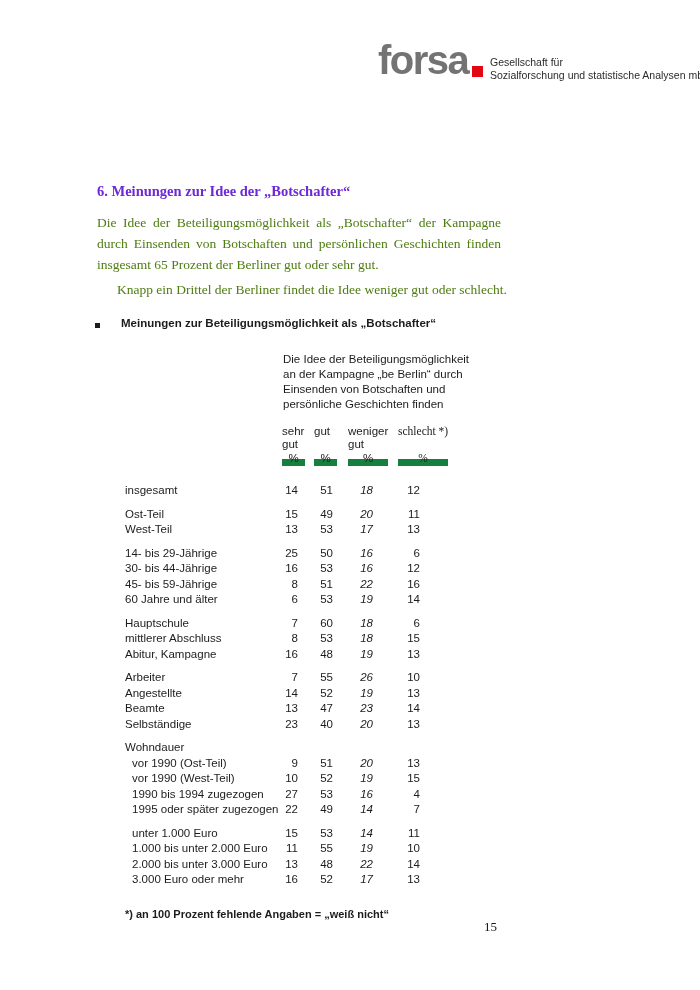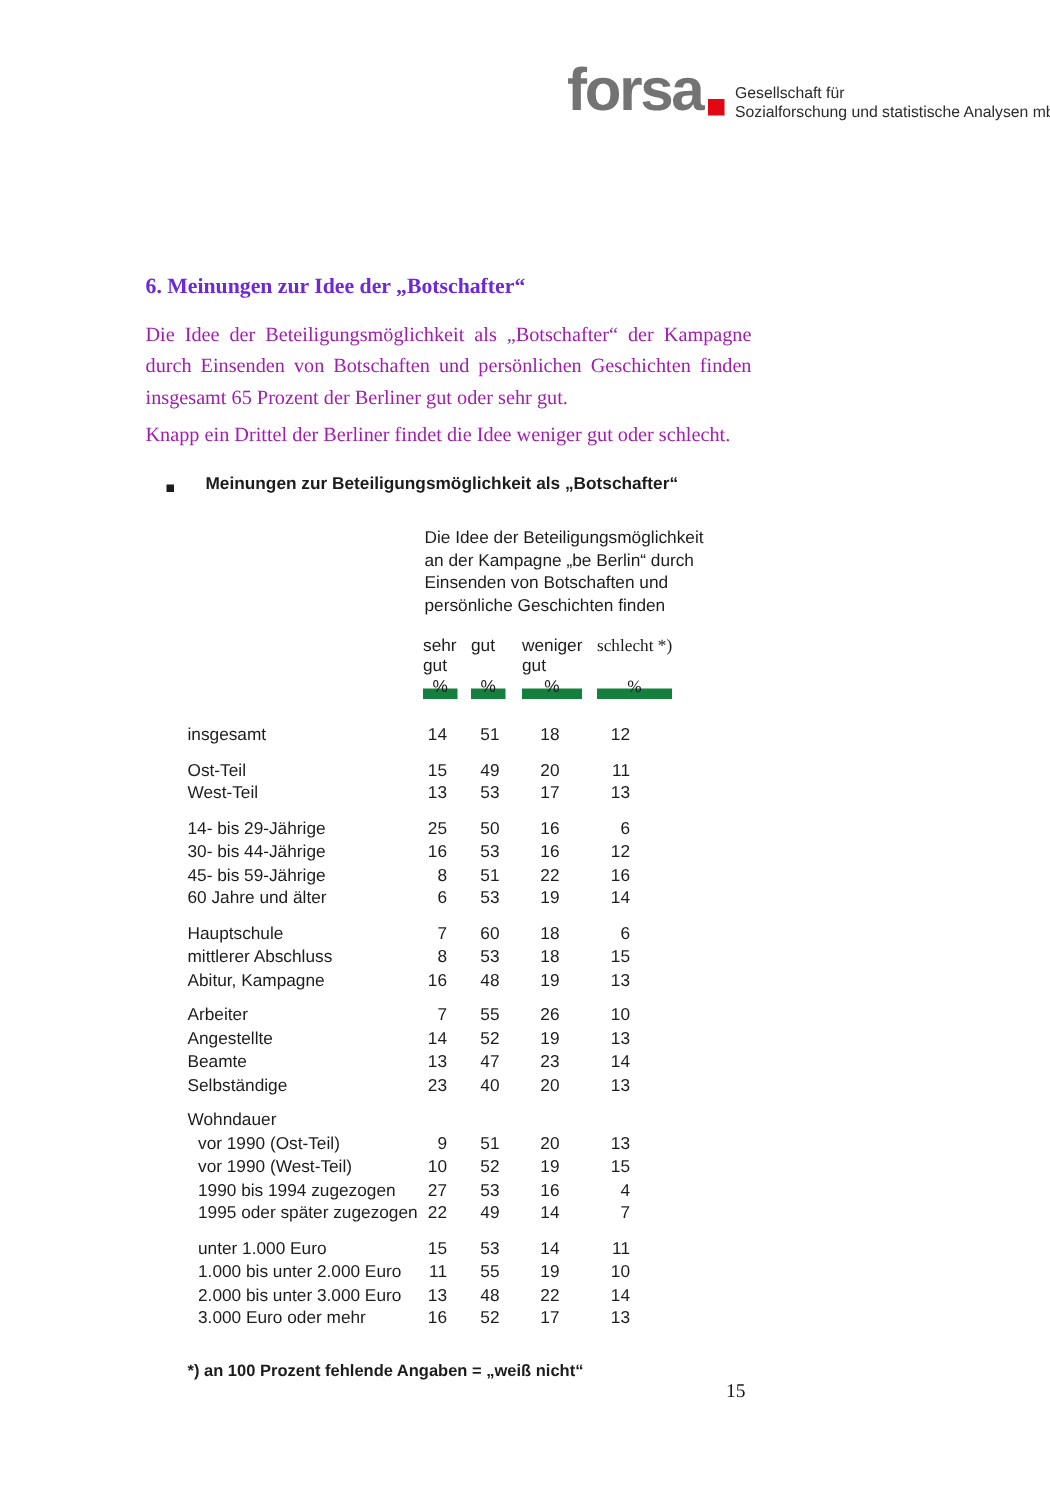--- a/index.html
+++ b/index.html
@@ -24,26 +24,26 @@
 
   
   .heading {
     position:absolute; left:97px; top:183px;
     font-family:"Liberation Serif", serif; font-weight:bold; font-size:14.5px;
     color:#6d28d9;
   }
   .para {
     position:absolute; left:97px; width:404px;
     font-family:"Liberation Serif", serif; font-size:13.5px; line-height:21px;
-    text-align:justify; color:#a21caf;
+    text-align:justify; color:#4d7c0f;
   }
   .para1 { top:212px; }
-  .para2 { top:279px; width:460px; text-align:left; }
-
-  .bullet-row { position:absolute; left:111px; top:316px; display:flex; align-items:center; }
+  .para2 { top:279px; width:460px; text-align:left;margin-left:20px; }
+
+  .bullet-row { position:absolute; left:95px; top:316px; display:flex; align-items:center; }
   .bullet-sq { width:5px; height:5px; background:#1c1c1c; margin-top:4px; flex:none; }
   .bullet-text { margin-left:21px; font-weight:bold; font-size:11.5px; line-height:14px; }
 
   
   .tablewrap { position:absolute; left:125px; top:352px; width:340px; height:560px; font-size:11.5px; }
   .tintro { position:absolute; left:158px; top:0; width:196px; line-height:15px; }
 
   .hcell { position:absolute; top:73px; height:41px; border-bottom:7px solid #15803d; }
   .hc1 { left:157px; width:23px; }
   .hc2 { left:189px; width:23px; }
@@ -53,21 +53,21 @@
   .pct  { display:block; height:15px; line-height:15px; text-align:center; }
 
   .tbody { position:absolute; left:0; top:131px; width:295px; }
   .tgroup { margin-top:8px; }
   .tgroup:first-child { margin-top:0; }
   .trow { display:flex; height:15.5px; line-height:15.5px; }
   .tlabel { width:145px; white-space:nowrap; }
   .tlabel.indent { padding-left:7px; }
   .tnum { width:28px; text-align:right; }
   .tnum.n2 { margin-left:7px; }
-  .tnum.n3 { margin-left:12px; }
+  .tnum.n3 { margin-left:12px;font-style:italic; }
   .tnum.n4 { margin-left:19px; }
 
   .footnote { position:absolute; left:125px; top:908px; font-size:11px;font-weight:bold; }
   .pagenum {
     position:absolute; left:484px; top:919px;
     font-family:"Liberation Serif", serif; font-size:13px; color:#141414;
   }
 </style>
 </head>
 <body>

